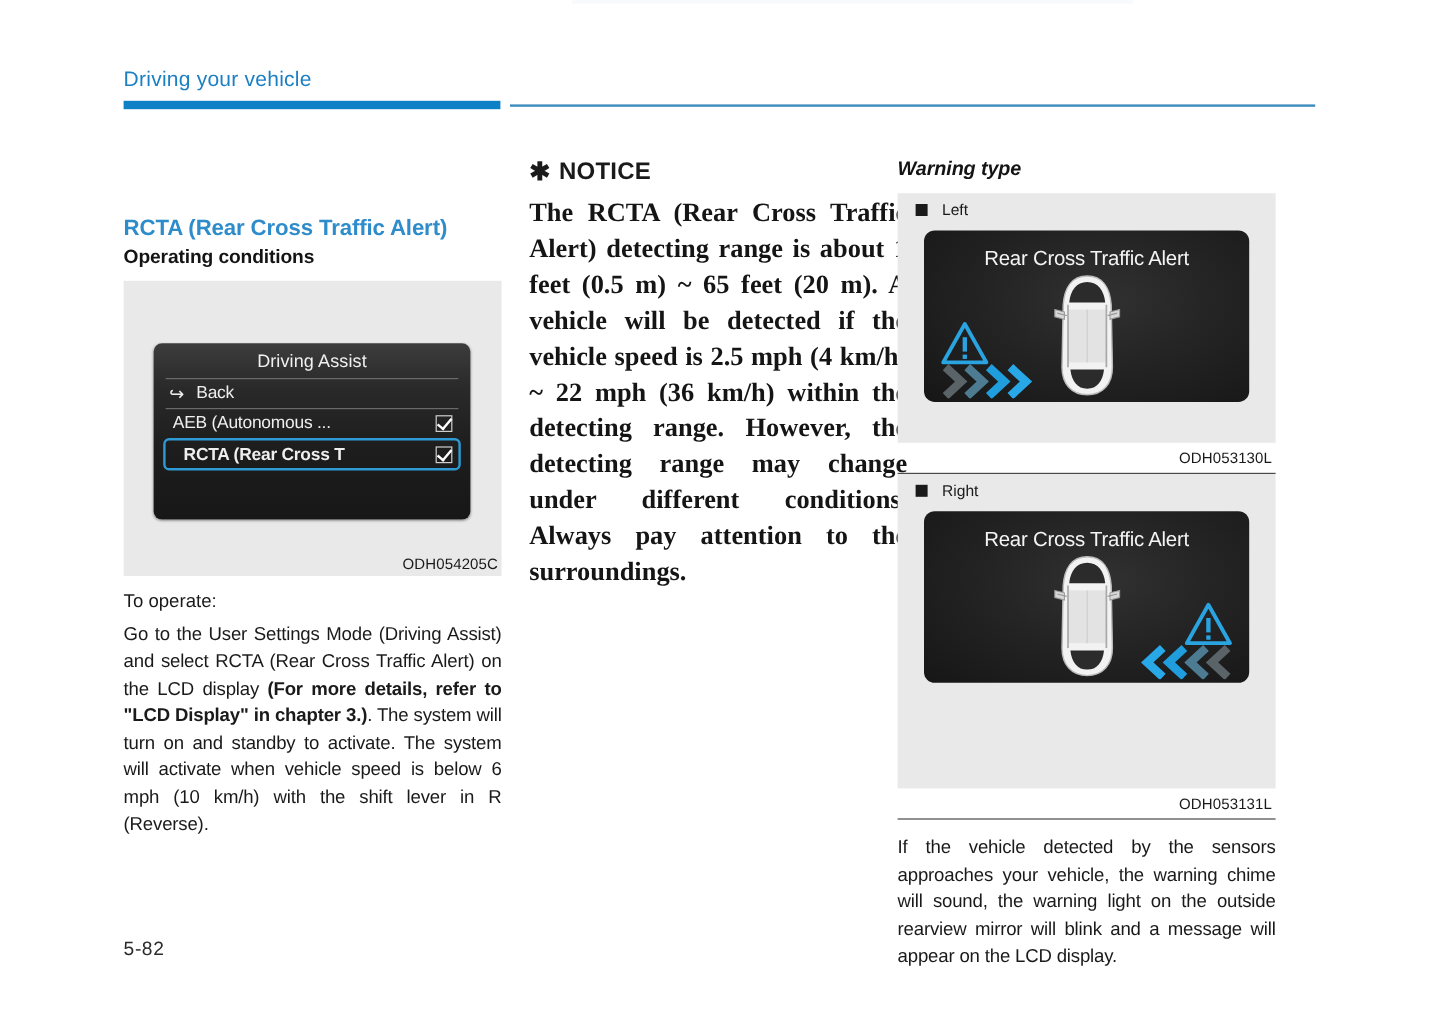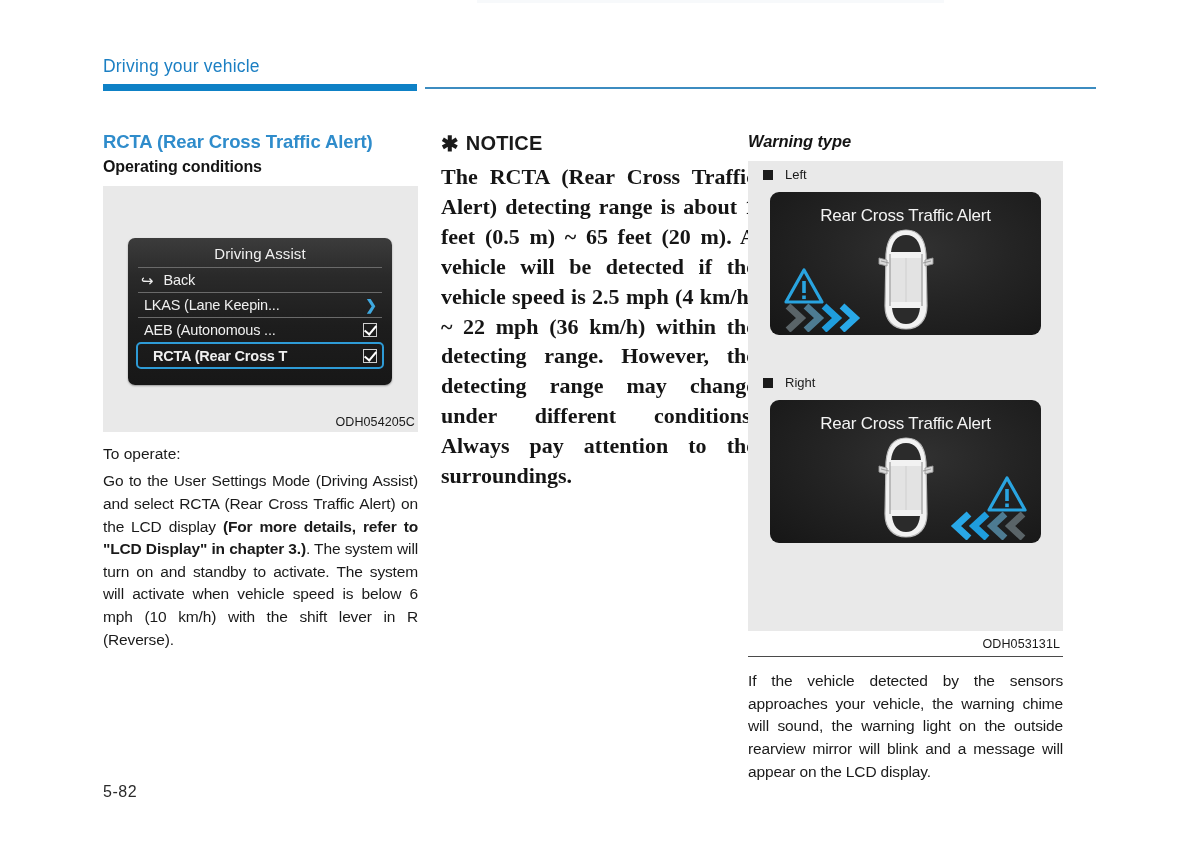--- a/index.html
+++ b/index.html
@@ -48,21 +48,21 @@
     width: 671px;
     height: 1.5px;
     background: #3c8cc0;
   }
 
   
   .col {
     position: absolute;
     top: 132px;
   }
-  #col-left  { left: 103px;  width: 315px; }
+  #col-left  { left: 103px;  width: 315px; margin-top: 48px; }
   #col-mid   { left: 441px;  width: 315px; }
   #col-right { left: 748px;  width: 315px; }
 
   
   #section-title {
     font-size: 18.5px;
     font-weight: bold;
     color: #2f8ccb;
     line-height: 1.1;
     margin: 0 0 6px 0;
@@ -332,26 +332,20 @@
   <div class="figure-box" id="lcd-figure">
 
     <div id="lcd-panel">
       <div id="lcd-title">Driving Assist</div>
 
       <div class="lcd-row">
         <span class="back-icon">↩</span>
         <span class="lcd-label">Back</span>
       </div>
 
-      <div class="lcd-row">
-        <span class="lcd-label">LKAS (Lane Keepin...</span>
-        <span class="lcd-right">
-            <span class="chev-right">❯</span>
-          </span>
-      </div>
 
       <div class="lcd-row">
         <span class="lcd-label">AEB (Autonomous ...</span>
         <span class="lcd-right">
             <span class="check-box"></span>
           </span>
       </div>
 
       <div class="lcd-row selected">
         <span class="lcd-label">RCTA (Rear Cross T</span>
@@ -414,20 +408,24 @@
         <g>
           <path d="M10 44 L23 56 L10 68" fill="none" stroke="#5a6468" stroke-width="7" stroke-linecap="butt" stroke-linejoin="miter"></path>
           <path d="M28 44 L41 56 L28 68" fill="none" stroke="#4d7b92" stroke-width="7" stroke-linecap="butt" stroke-linejoin="miter"></path>
           <path d="M46 44 L59 56 L46 68" fill="none" stroke="#1f9ddd" stroke-width="7" stroke-linecap="butt" stroke-linejoin="miter"></path>
           <path d="M64 44 L77 56 L64 68" fill="none" stroke="#29a8e8" stroke-width="7" stroke-linecap="butt" stroke-linejoin="miter"></path>
         </g>
       </svg>
     </div>
   </div>
 
+  <div id="warn-caption-left">
+    <div class="figure-caption">ODH053130L</div>
+    <div class="caption-rule"></div>
+  </div>
 
   <div class="warn-figure" id="warn-figure-right">
     <div class="warn-sidelabel">
       <span class="sq"></span>
       <span>Right</span>
     </div>
 
     <div class="lcd-warn-screen">
       <div class="warn-screen-title">Rear Cross Traffic Alert</div>
 

